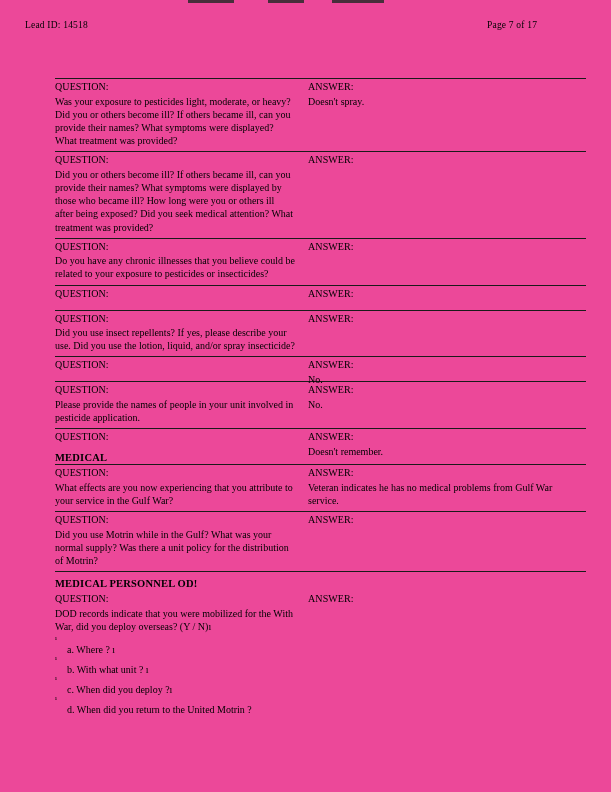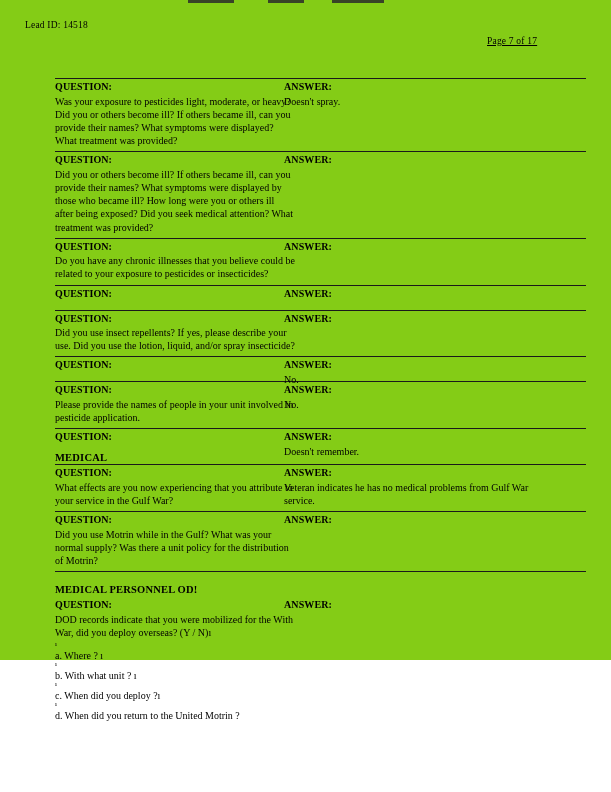--- a/index.html
+++ b/index.html
@@ -11,22 +11,22 @@
     width: 611px;
     height: 792px;
     font-family: "Liberation Serif", serif;
     color: #000000;
     position: relative;
     overflow: hidden;
   }
   .page {
     position: relative;
     width: 611px;
-    height: 660px;
-    background: #84cc16;
+    height: 792px;
+    background: #ec4899;
   }
   
   .scan-artifact {
     position: absolute;
     background: #2a2a2a;
     opacity: 0.85;
   }
   .header {
     position: absolute;
     top: 20px;
@@ -37,24 +37,23 @@
   .header .lead-id {
     position: absolute;
     left: 25px;
     top: 0;
     font-size: 9.5px;
     letter-spacing: 0.2px;
   }
   .header .page-num {
     position: absolute;
     left: 487px;
-    top: 16px;
+    top: 0;
     font-size: 9.5px;
     letter-spacing: 0.2px;
-    text-decoration: underline;
   }
   .content {
     position: absolute;
     top: 78px;
     left: 0;
     width: 611px;
   }
   .qa-row {
     position: relative;
     width: 611px;
@@ -62,26 +61,26 @@
     padding-left: 55px;
     padding-right: 20px;
   }
   .col-q {
     width: 240px;
     display: inline-block;
     vertical-align: top;
   }
   .col-a {
     position: absolute;
-    left: 284px;
+    left: 308px;
     top: 0;
     width: 275px;
   }
   .label {
-    font-weight: bold;
+    font-weight: normal;
     font-size: 10px;
     letter-spacing: 0.1px;
     line-height: 1.25;
   }
   .qtext {
     font-size: 10px;
     line-height: 1.32;
     margin-top: 1px;
   }
   .atext {
@@ -100,20 +99,21 @@
     margin-left: 55px;
     letter-spacing: 0.2px;
   }
   .subquestions {
     margin-top: 2px;
     font-size: 10px;
     line-height: 1.1;
   }
   .subq {
     margin-bottom: 0px;
+    margin-left: 12px;
   }
   .tinymark {
     font-size: 7px;
     line-height: 1.0;
     display: block;
     height: 9px;
   }
 </style>
 </head>
 <body>
@@ -244,21 +244,21 @@
         <div class="label">QUESTION:</div>
         <div class="qtext">Did you use Motrin while in the Gulf?  What was your normal supply?  Was there a unit policy for the distribution of Motrin?</div>
       </div>
       <div class="col-a" style="top:2px;">
         <div class="label">ANSWER:</div>
         <div class="atext"></div>
       </div>
     </div>
 
     <div class="rule" style="margin-top:4px;"></div>
-    <div class="section-head" style="margin-top:12px;">MEDICAL PERSONNEL OD!</div>
+    <div class="section-head" style="margin-top:6px;">MEDICAL PERSONNEL OD!</div>
 
     <div class="qa-row" style="padding-top:4px;">
       <div class="col-q">
         <div class="label">QUESTION:</div>
         <div class="qtext">DOD records indicate that you were mobilized for the With War, did you deploy overseas?  (Y / N)ı</div>
         <div class="subquestions">
           <span class="tinymark">ı</span>
           <div class="subq">a.  Where ?  ı</div>
           <span class="tinymark">ı</span>
           <div class="subq">b.  With what unit ?  ı</div>

